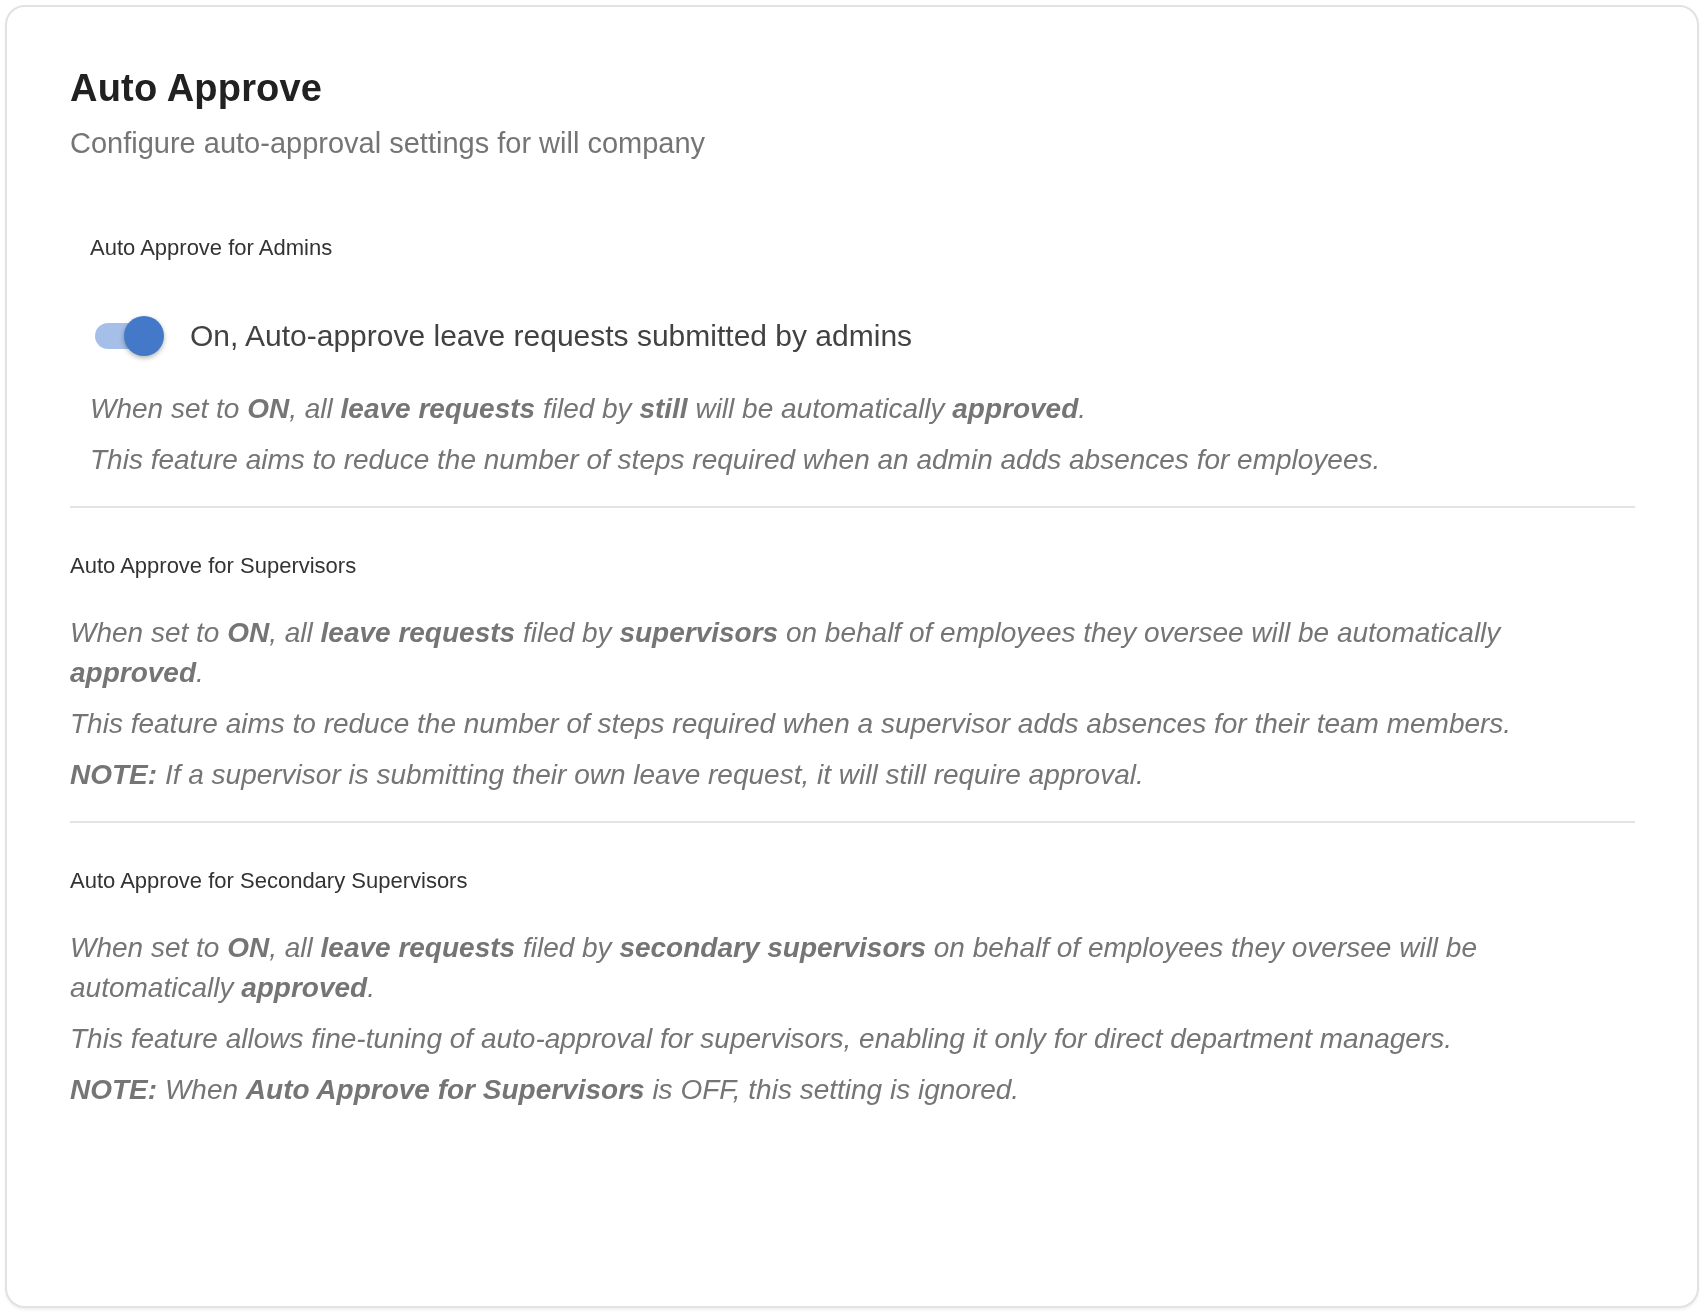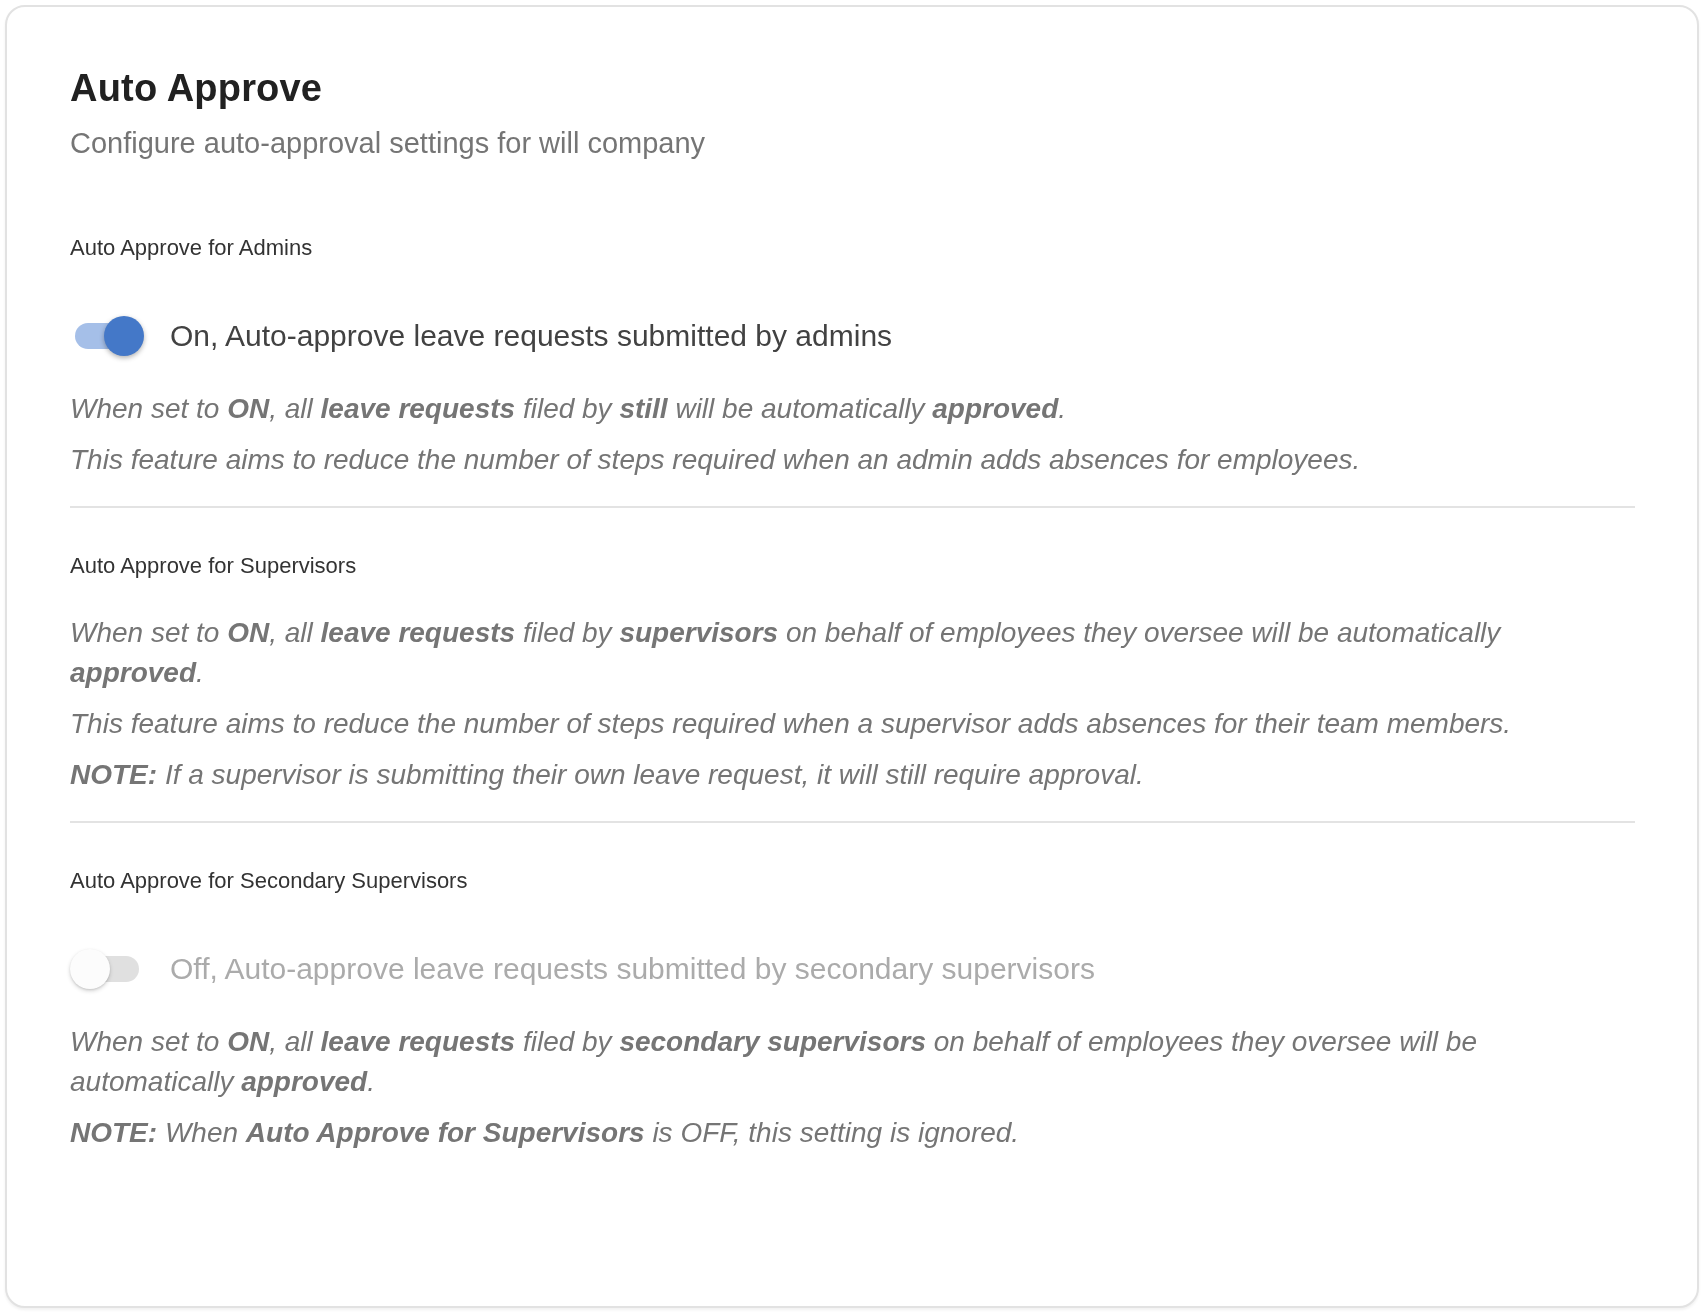--- a/index.html
+++ b/index.html
@@ -35,21 +35,21 @@
     letter-spacing: 0.2px;
   }
   .page-subtitle {
     margin: 15px 0 0;
     font-size: 29px;
     line-height: 1.2;
     font-weight: 400;
     color: #757575;
   }
   .section { margin-top: 44px; }
-  .section.first { margin-top: 74px; }
+  .section.first { margin-top: 74px; margin-left: 20px; }
   .section-label {
     font-size: 22px;
     line-height: 1.3;
     color: #333333;
   }
   .toggle-row {
     display: flex;
     align-items: center;
     margin-top: 52px;
   }
@@ -141,27 +141,21 @@
           <p><span>When set to </span><b>ON</b><span>, all </span><b>leave requests</b><span> filed by </span><b>supervisors</b><span> on behalf of employees they oversee will be automatically </span><b>approved</b><span>.</span></p>
           <p><span>This feature aims to reduce the number of steps required when a supervisor adds absences for their team members.</span></p>
           <p><b>NOTE:</b><span> If a supervisor is submitting their own leave request, it will still require approval.</span></p>
         </div>
     </div>
 
     <hr class="divider">
 
     <div class="section">
       <div class="section-label">Auto Approve for Secondary Supervisors</div>
-      <div class="toggle-row off disabled">
-        <div class="toggle off disabled">
-          <span class="track"></span>
-          <span class="thumb"></span>
-        </div>
-        <span class="toggle-label">Off, Auto-approve leave requests submitted by secondary supervisors</span>
-      </div>
       <div class="desc">
           <p><span>When set to </span><b>ON</b><span>, all </span><b>leave requests</b><span> filed by </span><b>secondary supervisors</b><span> on behalf of employees they oversee will be automatically </span><b>approved</b><span>.</span></p>
+          <p><span>This feature allows fine-tuning of auto-approval for supervisors, enabling it only for direct department managers.</span></p>
           <p><b>NOTE:</b><span> When </span><b>Auto Approve for Supervisors</b><span> is OFF, this setting is ignored.</span></p>
         </div>
     </div>
 
   </div>
 </div>
 
 </body></html>

